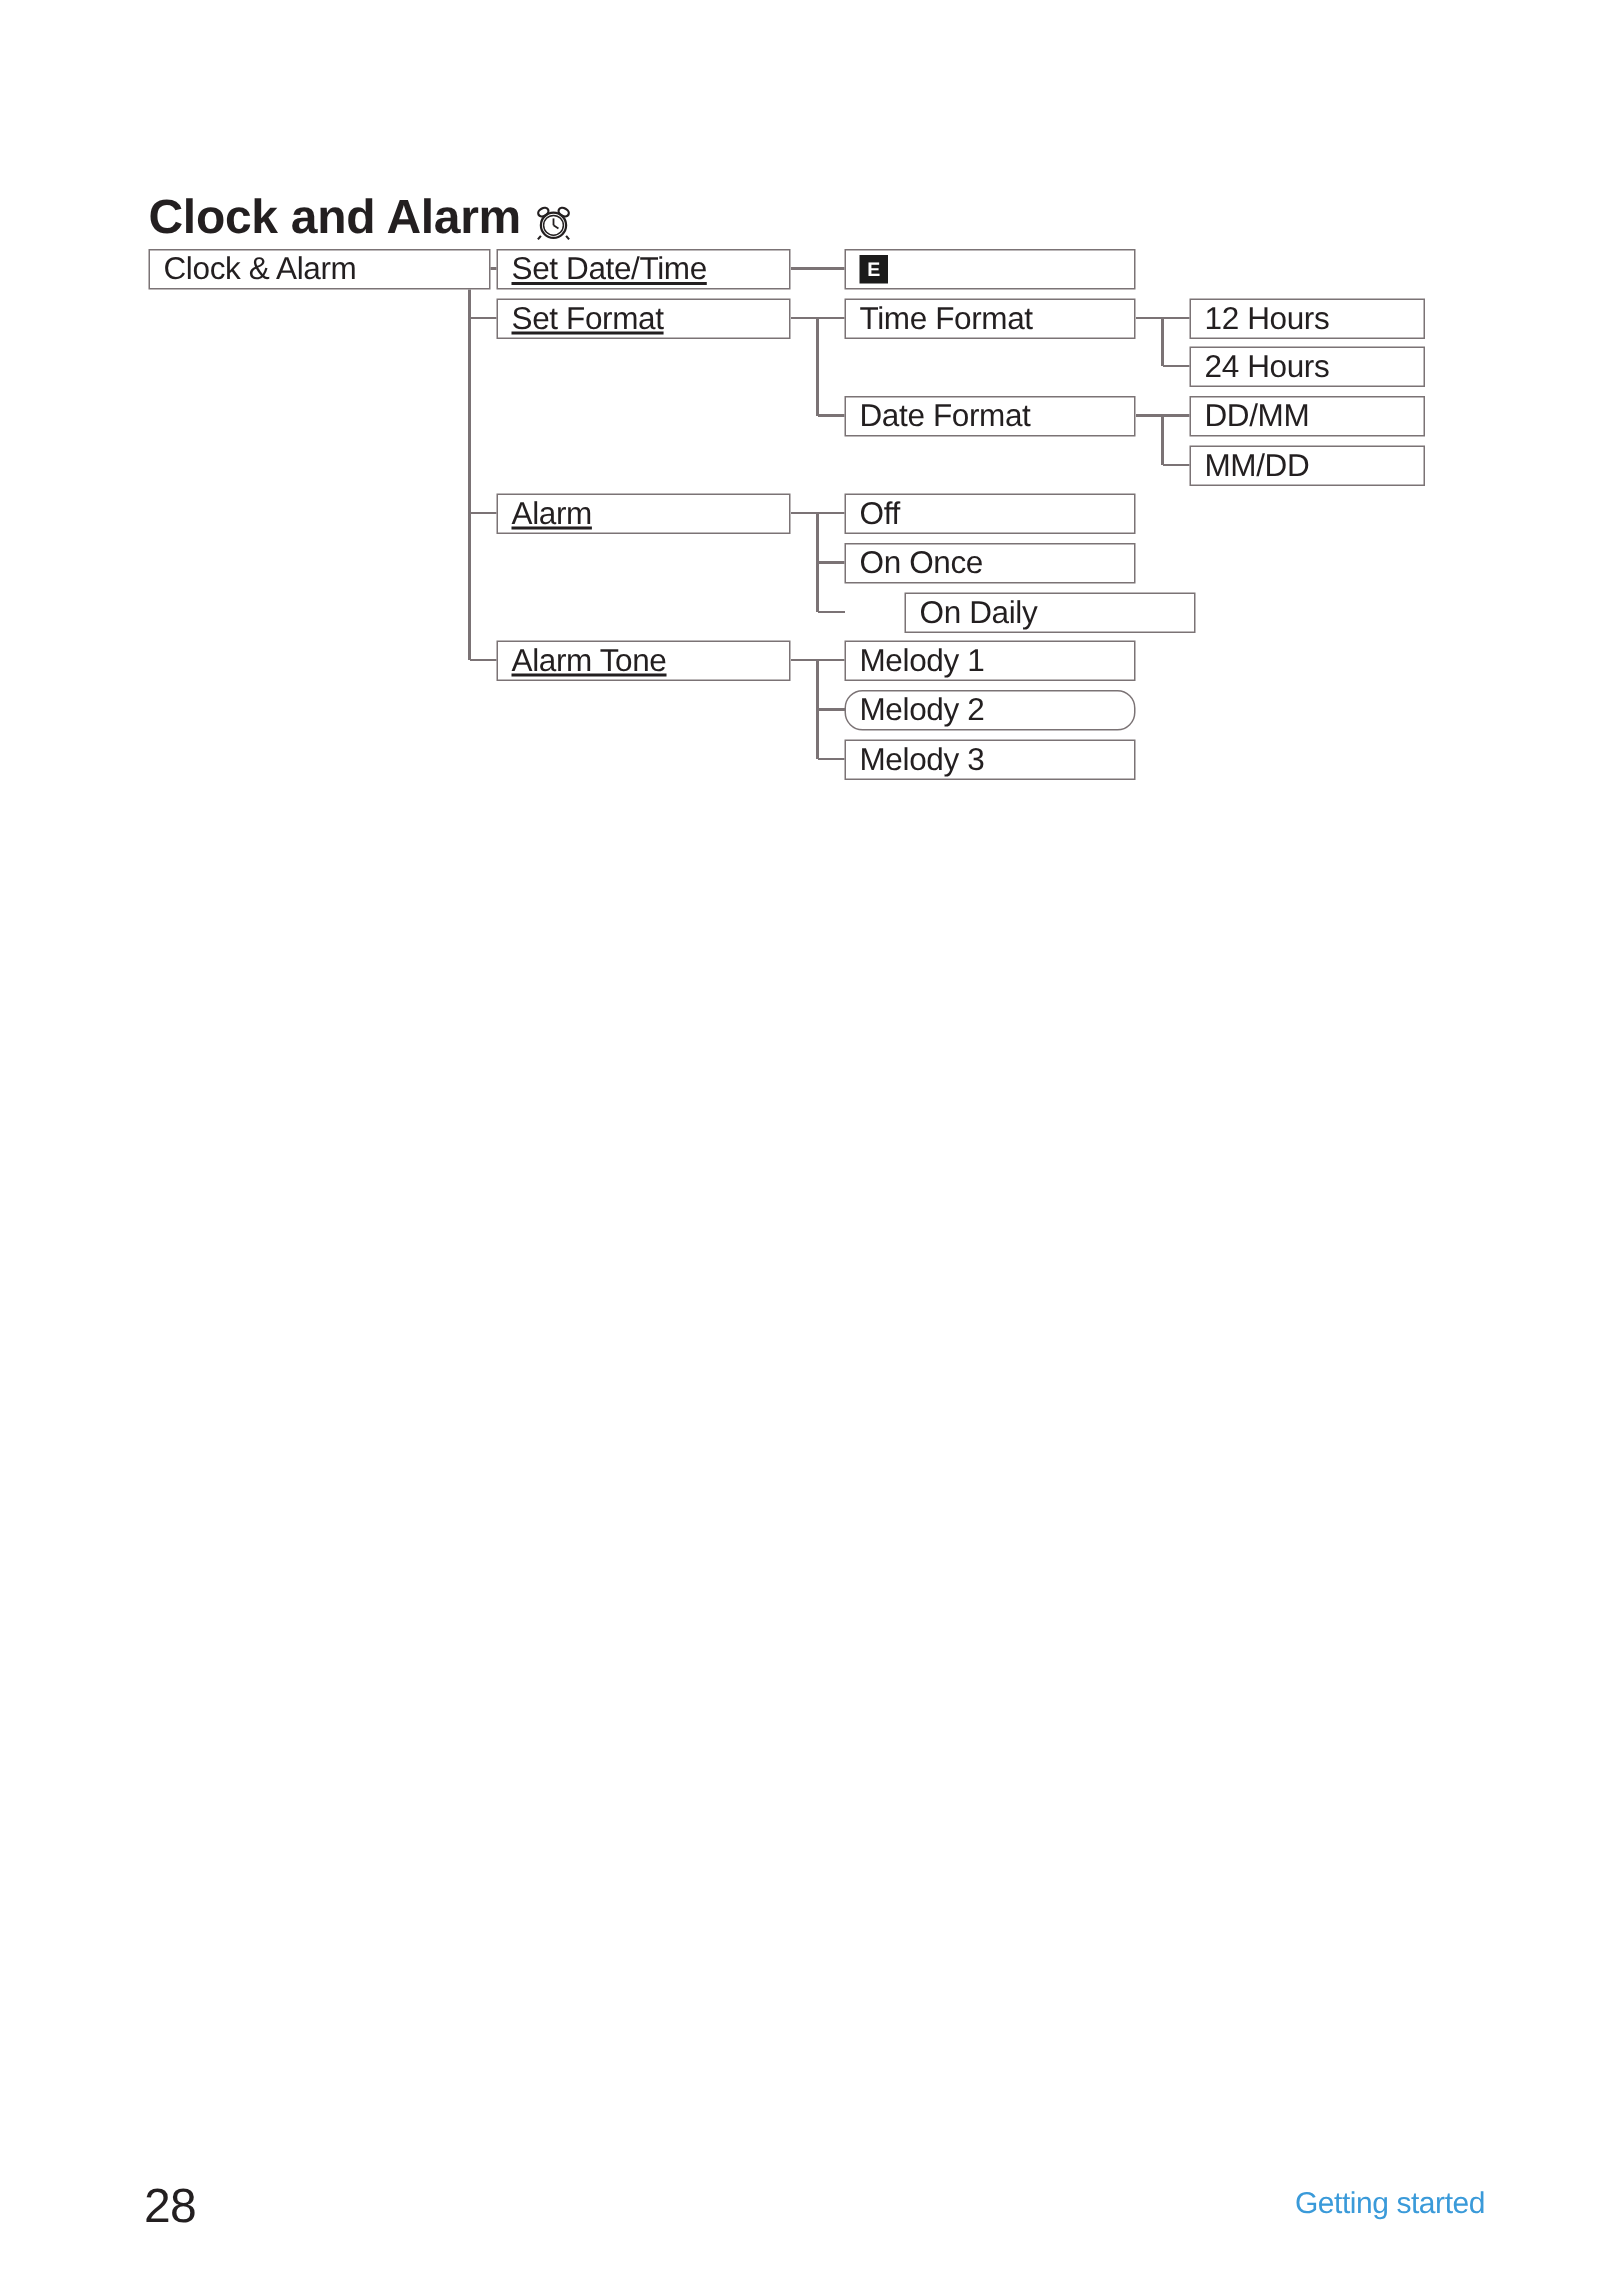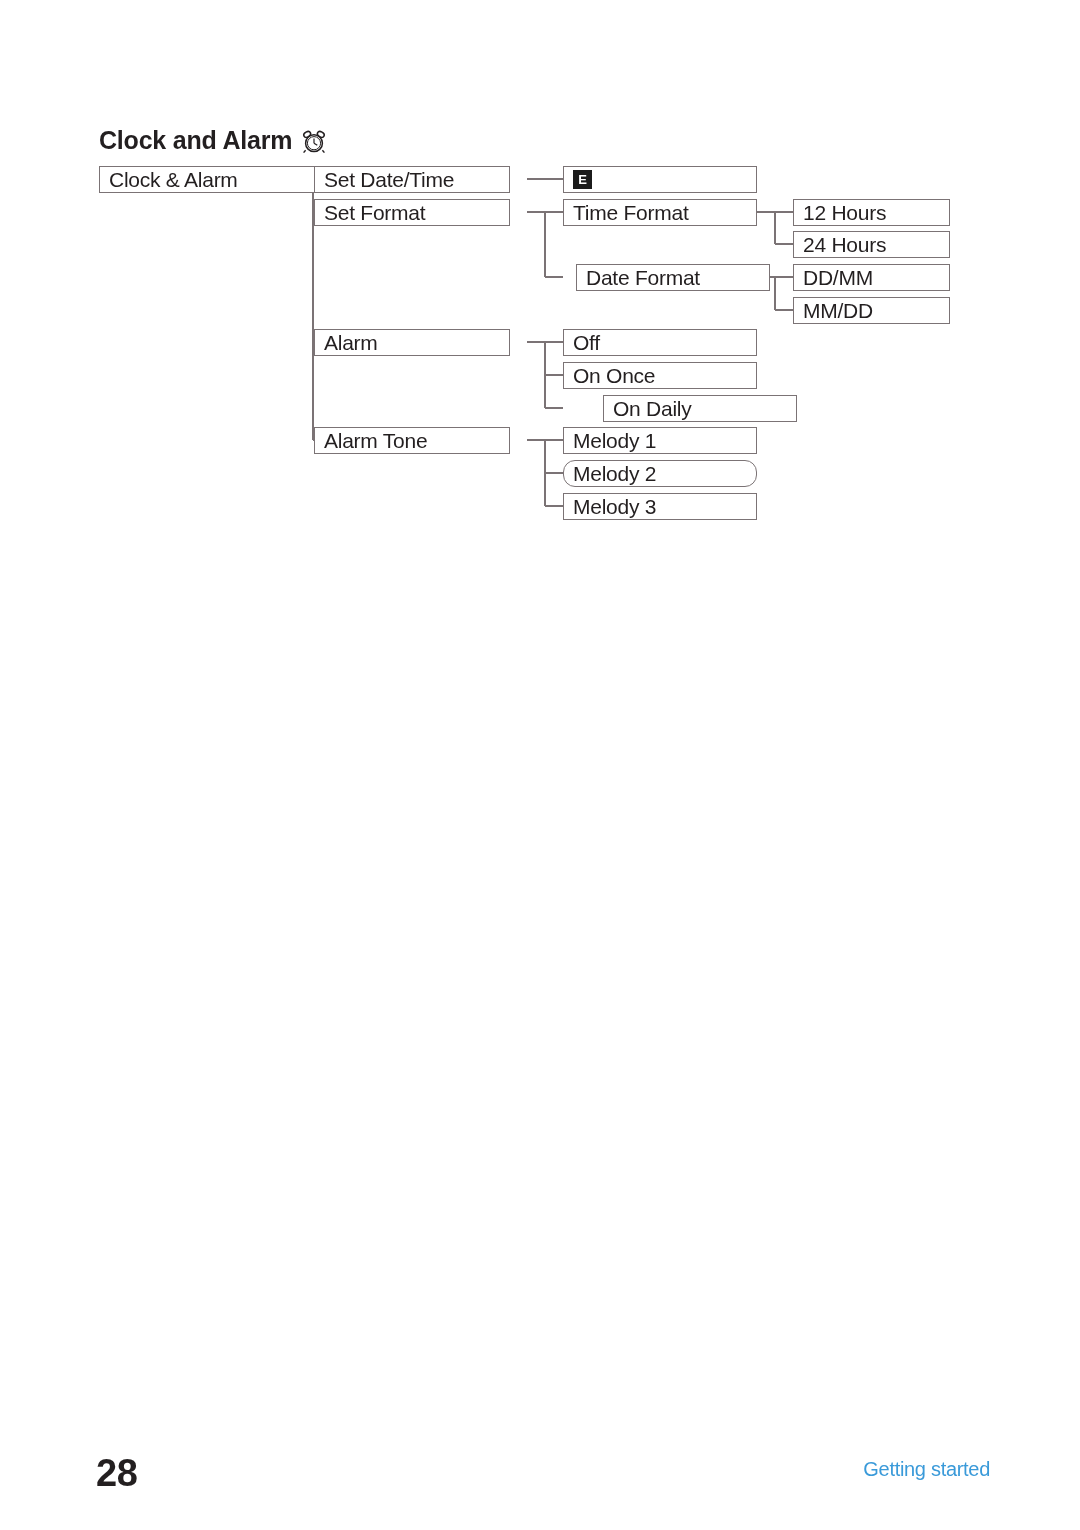--- a/index.html
+++ b/index.html
@@ -14,21 +14,21 @@
     font-family: "Liberation Sans", sans-serif;
     color: #231f20;
     overflow: hidden;
   }
 
   
   #page-title {
     position: absolute;
     left: 99px;
     top: 126px;
-    font-size: 25px;
+    font-size: 32px;
     font-weight: bold;
     letter-spacing: -0.2px;
     white-space: nowrap;
     display: flex;
     align-items: center;
     gap: 9px;
   }
   #alarm-clock-icon {
     display: inline-block;
     width: 26px;
@@ -62,21 +62,21 @@
     display: flex;
     align-items: center;
     padding-left: 9px;
     font-size: 21px;
     line-height: 1;
     letter-spacing: -0.25px;
     color: #231f20;
     white-space: nowrap;
   }
   .node.col1 { left: 99px;  width: 228px; }
-  .node.col2 { left: 314px; width: 196px; }
+  .node.col2 { left: 331px; width: 196px; text-decoration: underline; }
   .node.col3 { left: 563px; width: 194px; }
   .node.col4 { left: 793px; width: 157px; }
 
   
   .e-badge {
     display: inline-flex;
     align-items: center;
     justify-content: center;
     width: 19px;
     height: 19px;
@@ -87,24 +87,23 @@
     font-family: "Liberation Sans", sans-serif;
     line-height: 1;
     letter-spacing: 0;
   }
 
   
   #page-number {
     position: absolute;
     left: 96px;
     top: 1452px;
-    font-size: 38px;
+    font-size: 32px;
     color: #231f20;
     letter-spacing: -0.5px;
-    font-weight: bold;
   }
   #footer-section {
     position: absolute;
     right: 90px;
     top: 1458px;
     font-size: 20px;
     color: #3a9ad9;
     letter-spacing: -0.3px;
     white-space: nowrap;
   }
@@ -191,21 +190,21 @@
   <div class="node col2" style="top:427px;">
     <span>Alarm Tone</span>
   </div>
 
   <div class="node col3" style="top:166px;">
     <span class="e-badge">E</span>
   </div>
   <div class="node col3" style="top:199px;">
     <span>Time Format</span>
   </div>
-  <div class="node col3" style="top:264px;margin-left:13px;">
+  <div class="node col3" style="top:264px;">
     <span>Date Format</span>
   </div>
   <div class="node col3" style="top:329px;">
     <span>Off</span>
   </div>
   <div class="node col3" style="top:362px;">
     <span>On Once</span>
   </div>
   <div class="node col3" style="top:395px;margin-left:40px;">
     <span>On Daily</span>

